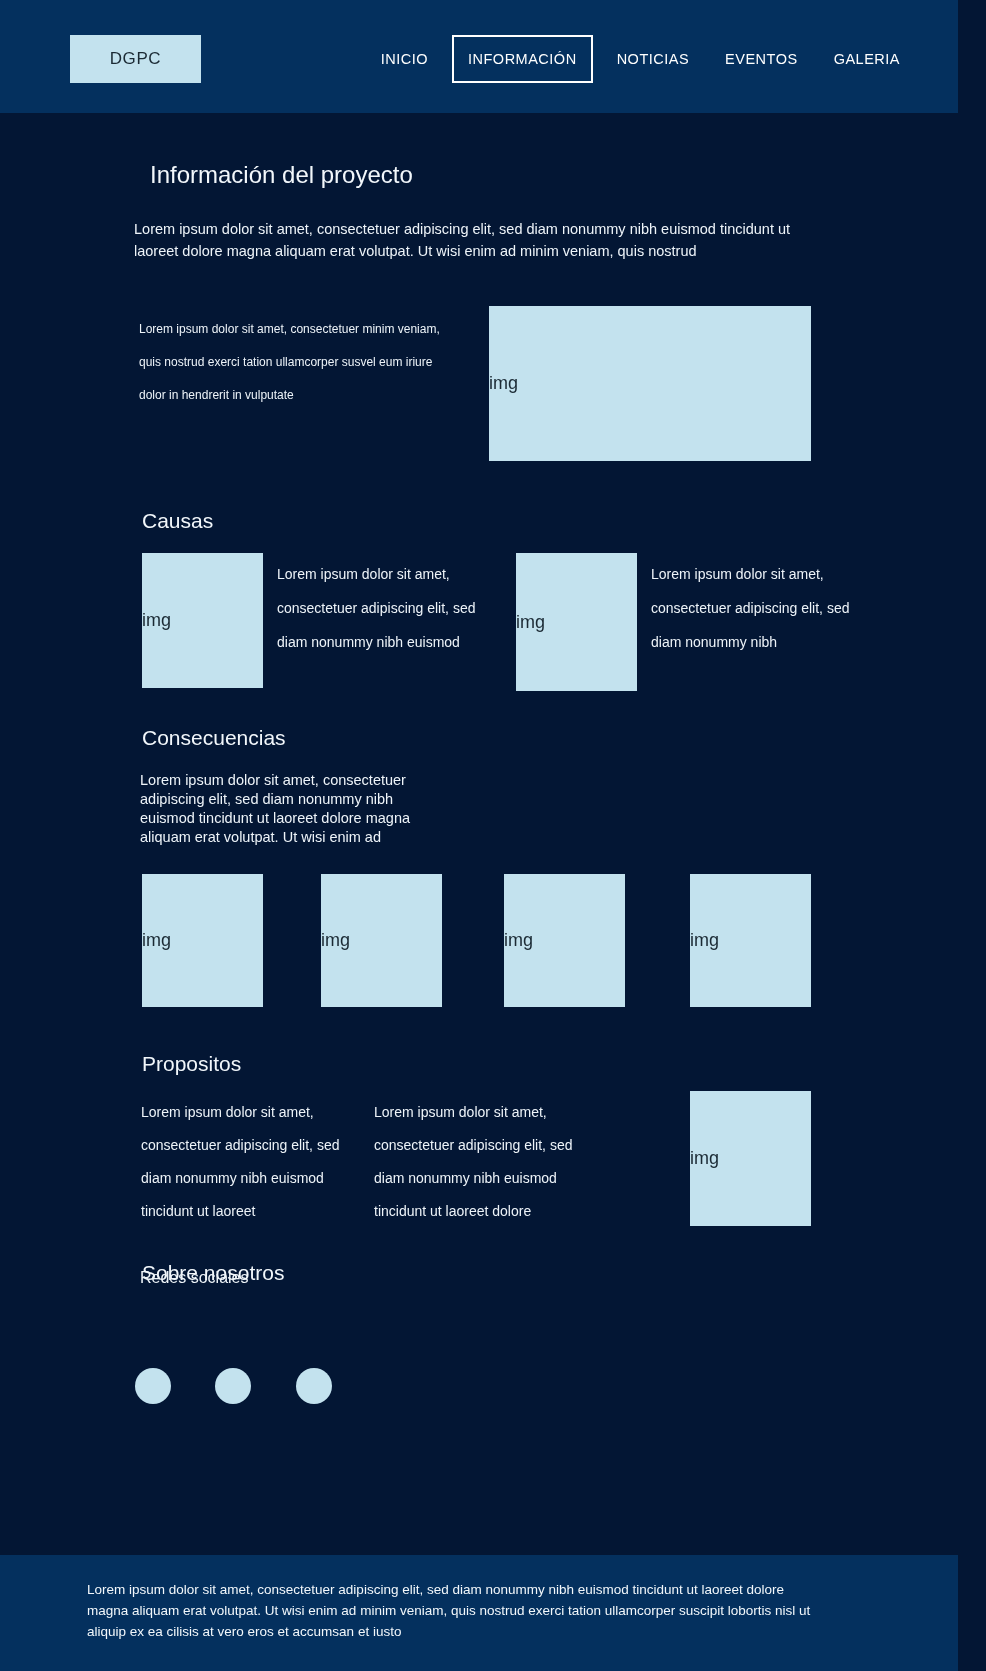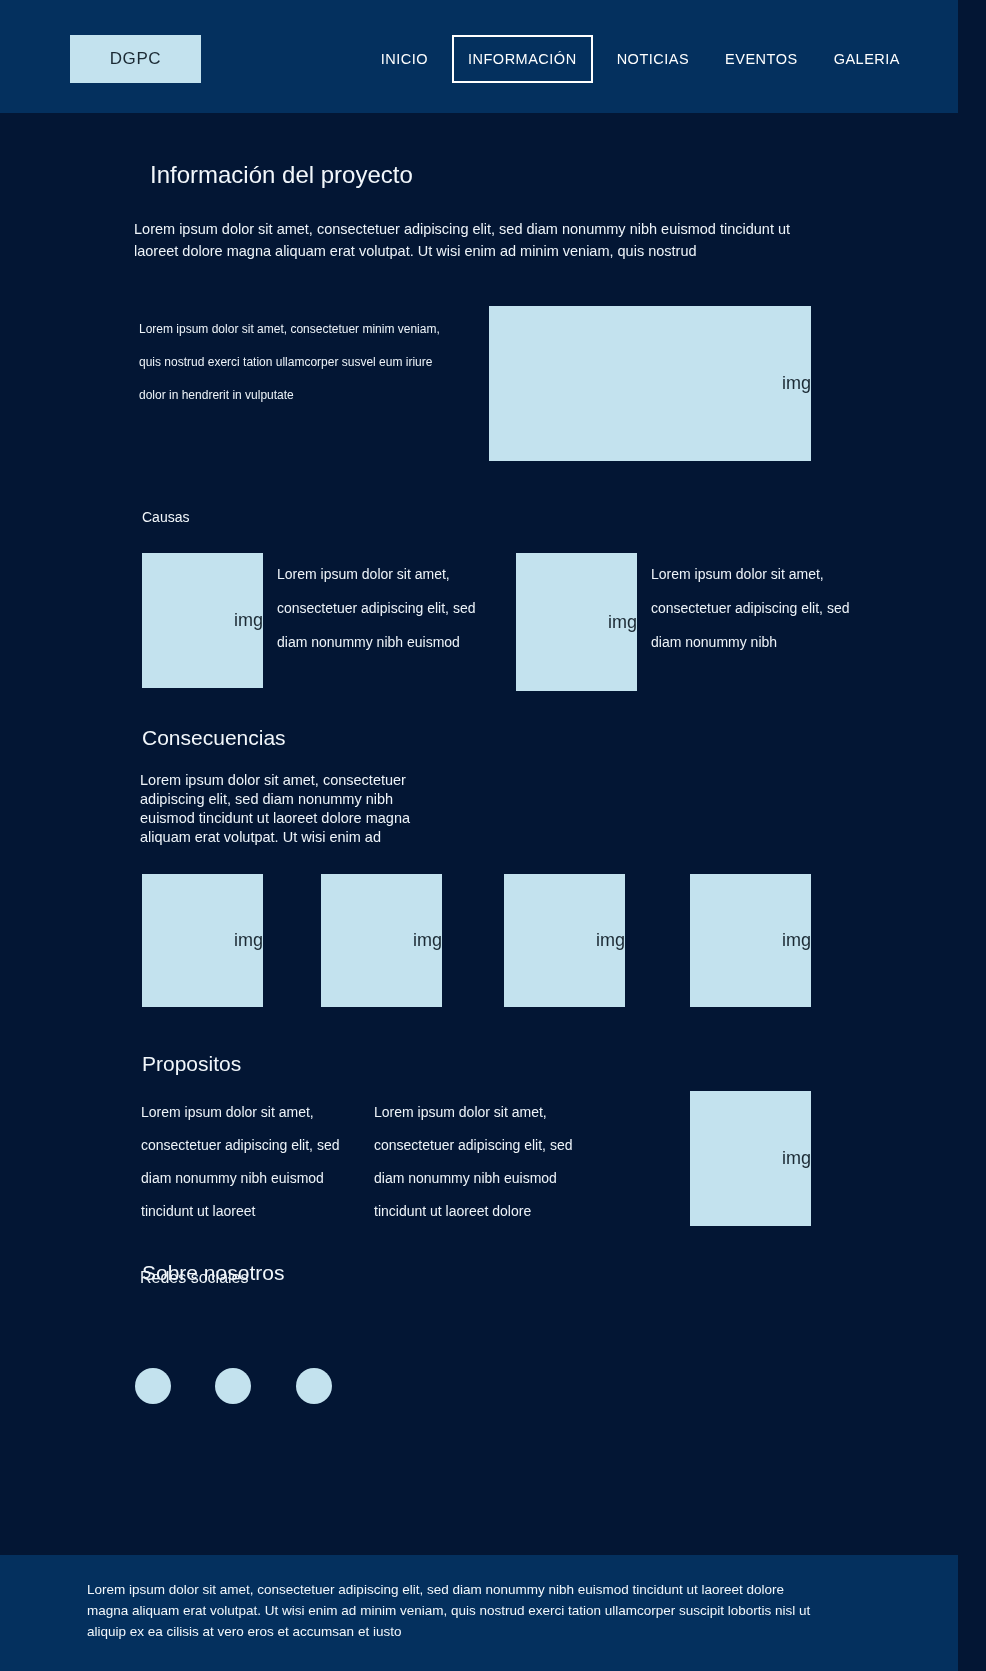--- a/index.html
+++ b/index.html
@@ -94,34 +94,34 @@
     width: 320px;
     font-size: 12px;
     line-height: 33px;
     color: #eef4f9;
   }
   .img-ph {
     background: #c3e2ee;
     color: #1b2a34;
     display: flex;
     align-items: center;
-    justify-content: flex-end;
+    justify-content: flex-start;
     font-size: 18px;
   }
   .hero-img {
     position: absolute;
     left: 489px; top: 193px;
     width: 322px; height: 155px;
   }
 
   
   .h2-causas {
     position: absolute;
     left: 142px; top: 396px;
-    font-size: 14px; color: #f2f7fb; font-weight: 400;
+    font-size: 21px; color: #f2f7fb; font-weight: 400;
   }
   .causa-img-1 { position: absolute; left: 142px; top: 440px; width: 121px; height: 135px; }
   .causa-txt-1 {
     position: absolute; left: 277px; top: 444px; width: 200px;
     font-size: 14px; line-height: 34px; color: #eef4f9;
   }
   .causa-img-2 { position: absolute; left: 516px; top: 440px; width: 121px; height: 138px; }
   .causa-txt-2 {
     position: absolute; left: 651px; top: 444px; width: 200px;
     font-size: 14px; line-height: 34px; color: #eef4f9;

